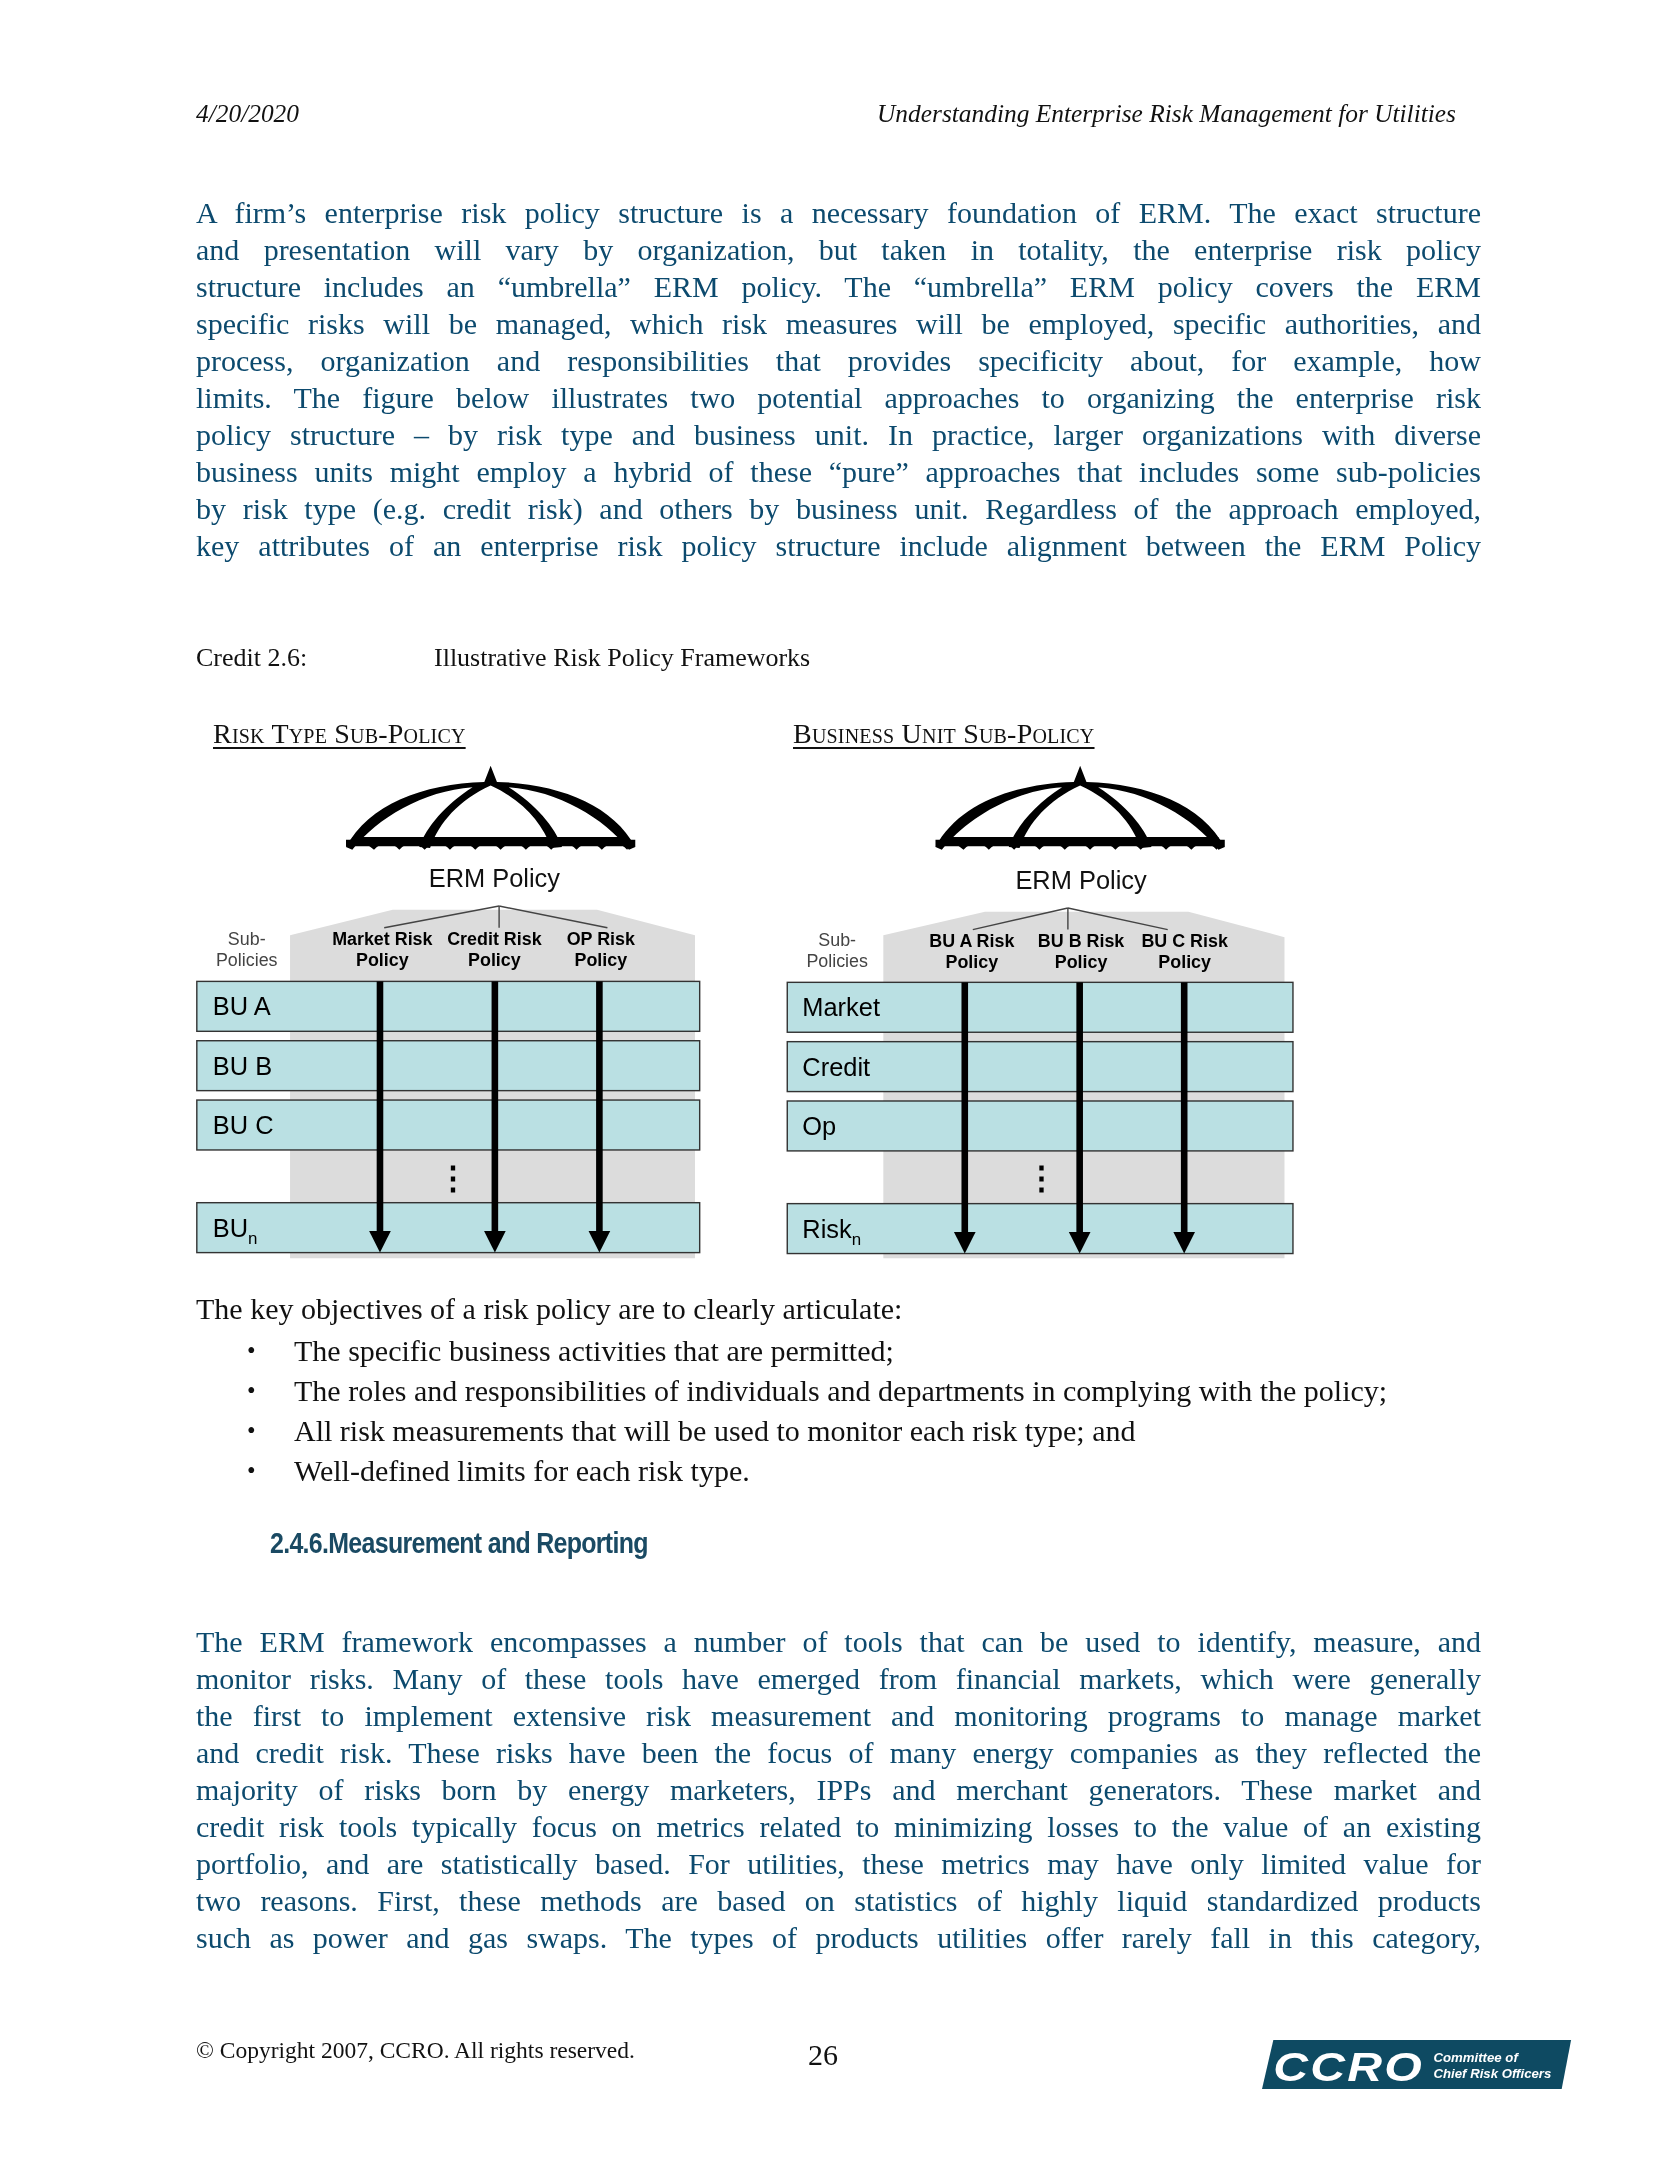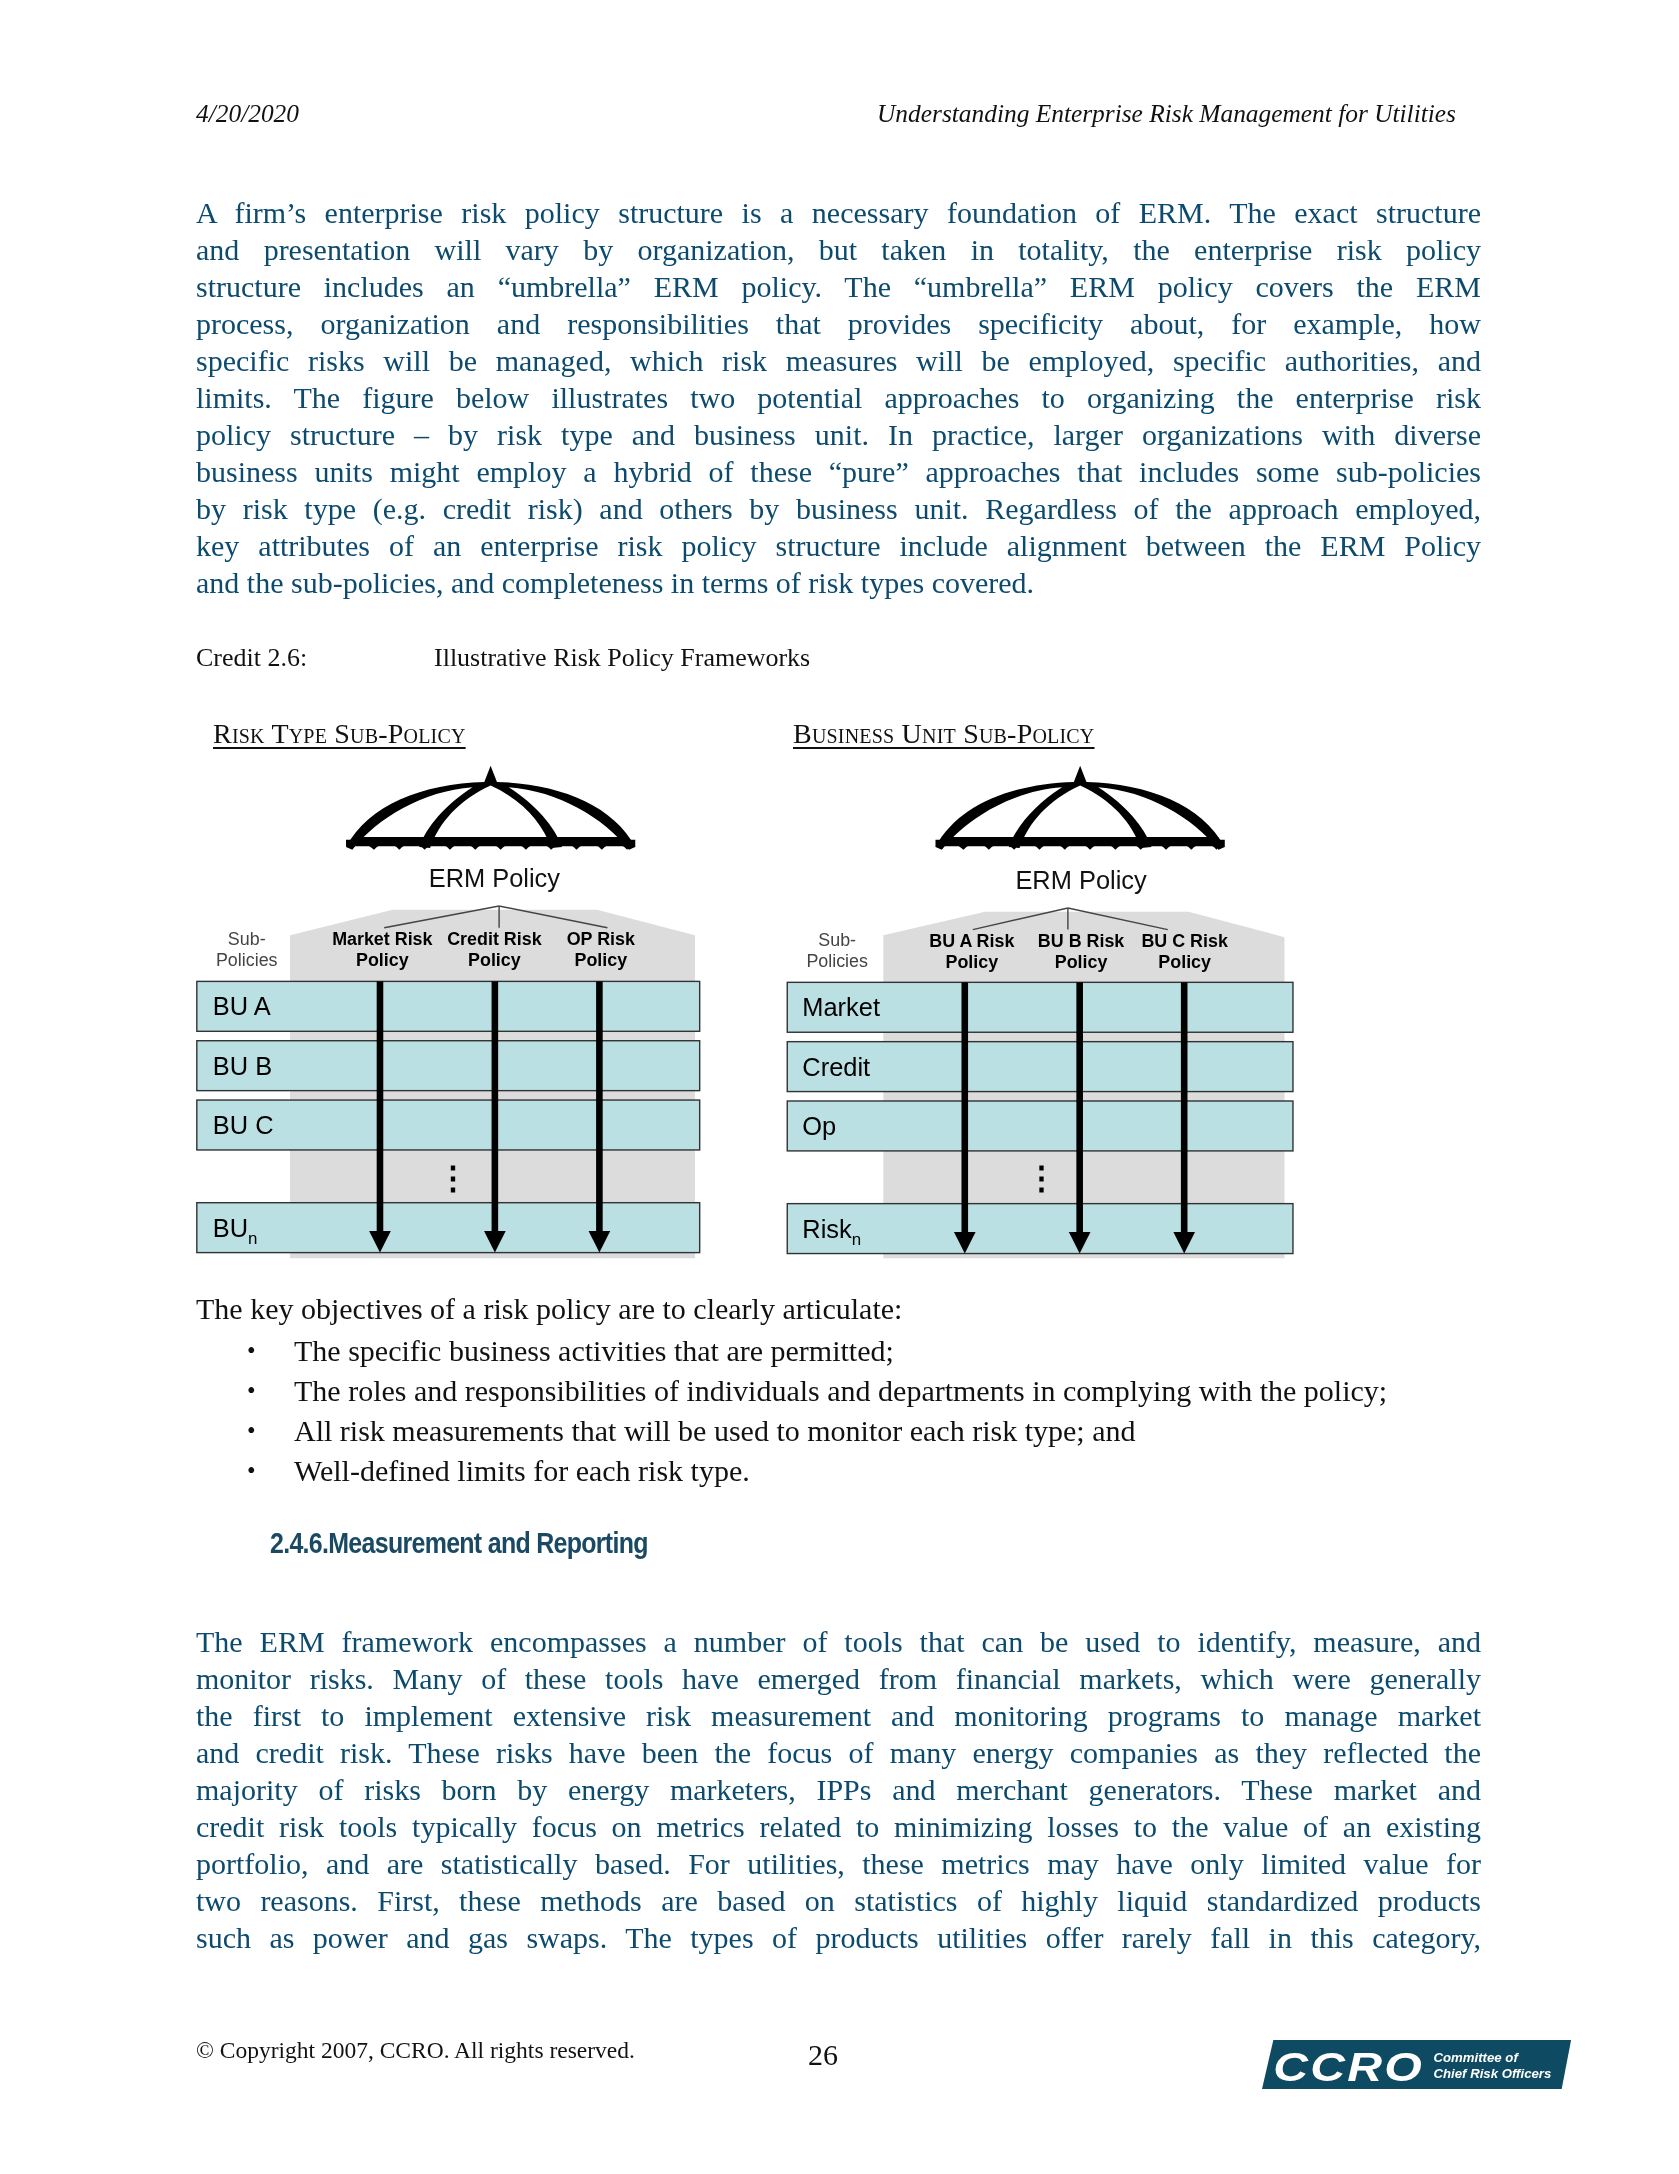--- a/index.html
+++ b/index.html
@@ -36,28 +36,27 @@
 </head>
 <body>
 
 <div class="abs hdr hdr-left">4/20/2020</div>
 <div class="abs hdr hdr-right">Understanding Enterprise Risk Management for Utilities</div>
 
 <div class="para" style="top:194px;">
   <span class="line">A firm’s enterprise risk policy structure is a necessary foundation of ERM.  The exact structure</span>
   <span class="line">and presentation will vary by organization, but taken in totality, the enterprise risk policy</span>
   <span class="line">structure includes an “umbrella” ERM policy.   The “umbrella” ERM policy covers the ERM</span>
+  <span class="line">specific risks will be managed, which risk measures will be employed, specific authorities, and</span>
   <span class="line">process, organization and responsibilities that provides specificity about, for example, how</span>
-  <span class="line">specific risks will be managed, which risk measures will be employed, specific authorities, and</span>
   <span class="line">limits.  The figure below illustrates two potential approaches to organizing the enterprise risk</span>
   <span class="line">policy structure – by risk type and business unit.  In practice, larger organizations with diverse</span>
   <span class="line">business units might employ a hybrid of these “pure” approaches that includes some sub-policies</span>
   <span class="line">by risk type (e.g. credit risk) and others by business unit.  Regardless of the approach employed,</span>
   <span class="line">key attributes of an enterprise risk policy structure include alignment between the ERM Policy</span>
-  <span class="line last">and the sub-policies, and completeness in terms of risk types covered.</span>
 </div>
 
 <div class="abs caption cap-num">Credit 2.6:</div>
 <div class="abs caption cap-title">Illustrative Risk Policy Frameworks</div>
 
 <div class="abs fig-title" style="left:213px;">Risk Type Sub-Policy</div>
 <div class="abs fig-title" style="left:793px;">Business Unit Sub-Policy</div>
 
 <svg class="abs" style="left:0; top:0;" width="1680" height="1281" viewBox="0 0 1784 1360">
   <defs>

